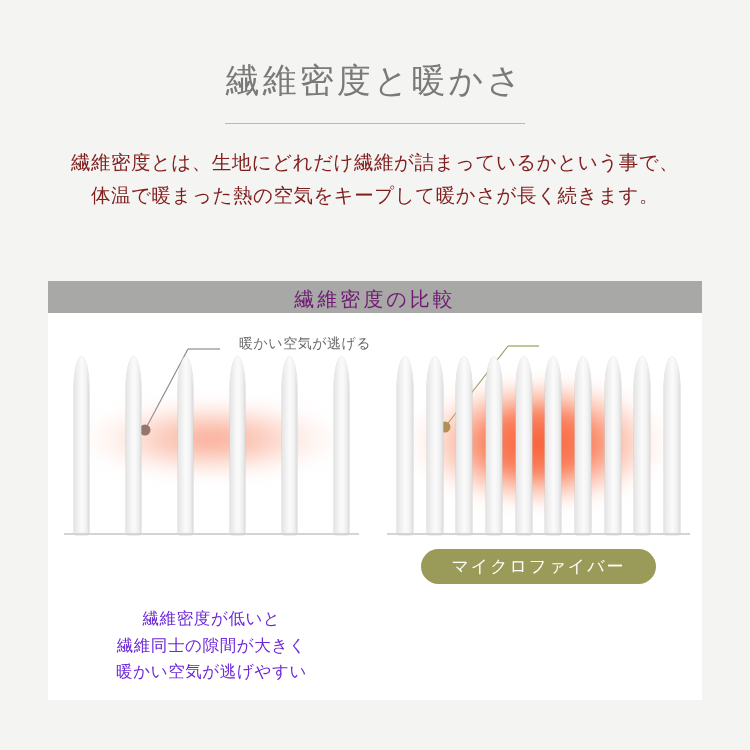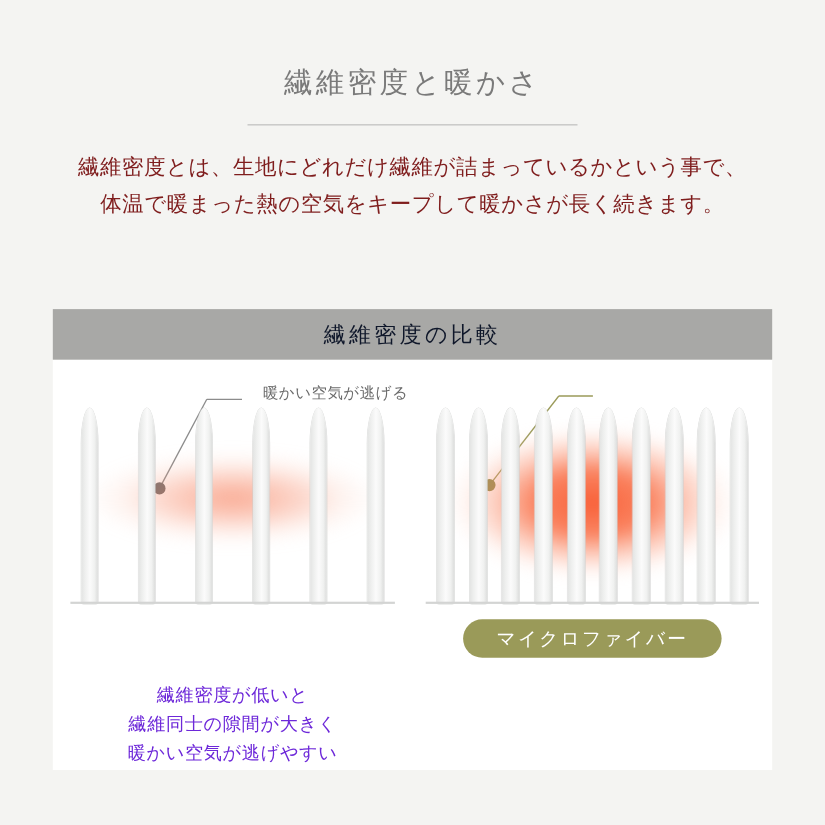--- a/index.html
+++ b/index.html
@@ -12,21 +12,21 @@
     background: #f4f4f2;
     font-family: "Liberation Sans", "DejaVu Sans", sans-serif;
     color: #6e6e6e;
     overflow: hidden;
     position: relative;
   }
 
   
   .page-title {
     text-align: center;
-    font-size: 26px;
+    font-size: 34px;
     font-weight: 400;
     letter-spacing: 3px;
     color: #7a7a7a;
     margin: 0;
     padding-top: 60px;
     line-height: 1.2;
   }
   .title-divider {
     width: 300px;
     height: 1px;
@@ -48,27 +48,27 @@
   
   .compare-panel {
     position: absolute;
     left: 48px;
     top: 281px;
     width: 654px;
     height: 419px;
     background: #ffffff;
   }
   .panel-header {
-    height: 46px;
+    height: 32px;
     background: #a8a8a6;
-    color: #0f172a;
+    color: #701a75;
     font-size: 20px;
     letter-spacing: 3px;
     display: flex;
-    align-items: center;
+    align-items: flex-end;
     justify-content: center;
   }
 
   .columns {
     display: flex;
     height: 373px;
   }
   .column {
     flex: 1 1 50%;
     position: relative;

